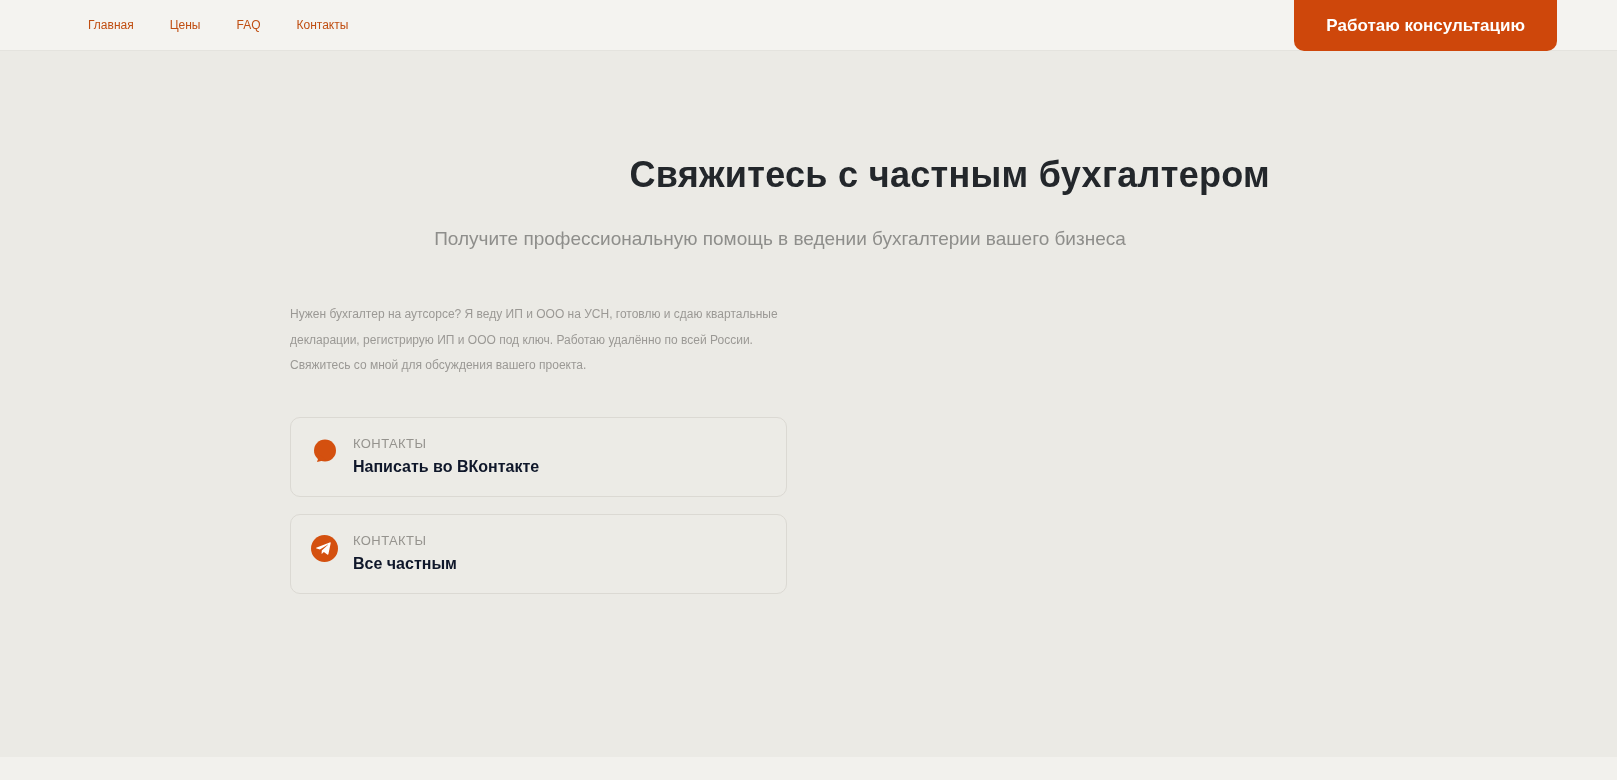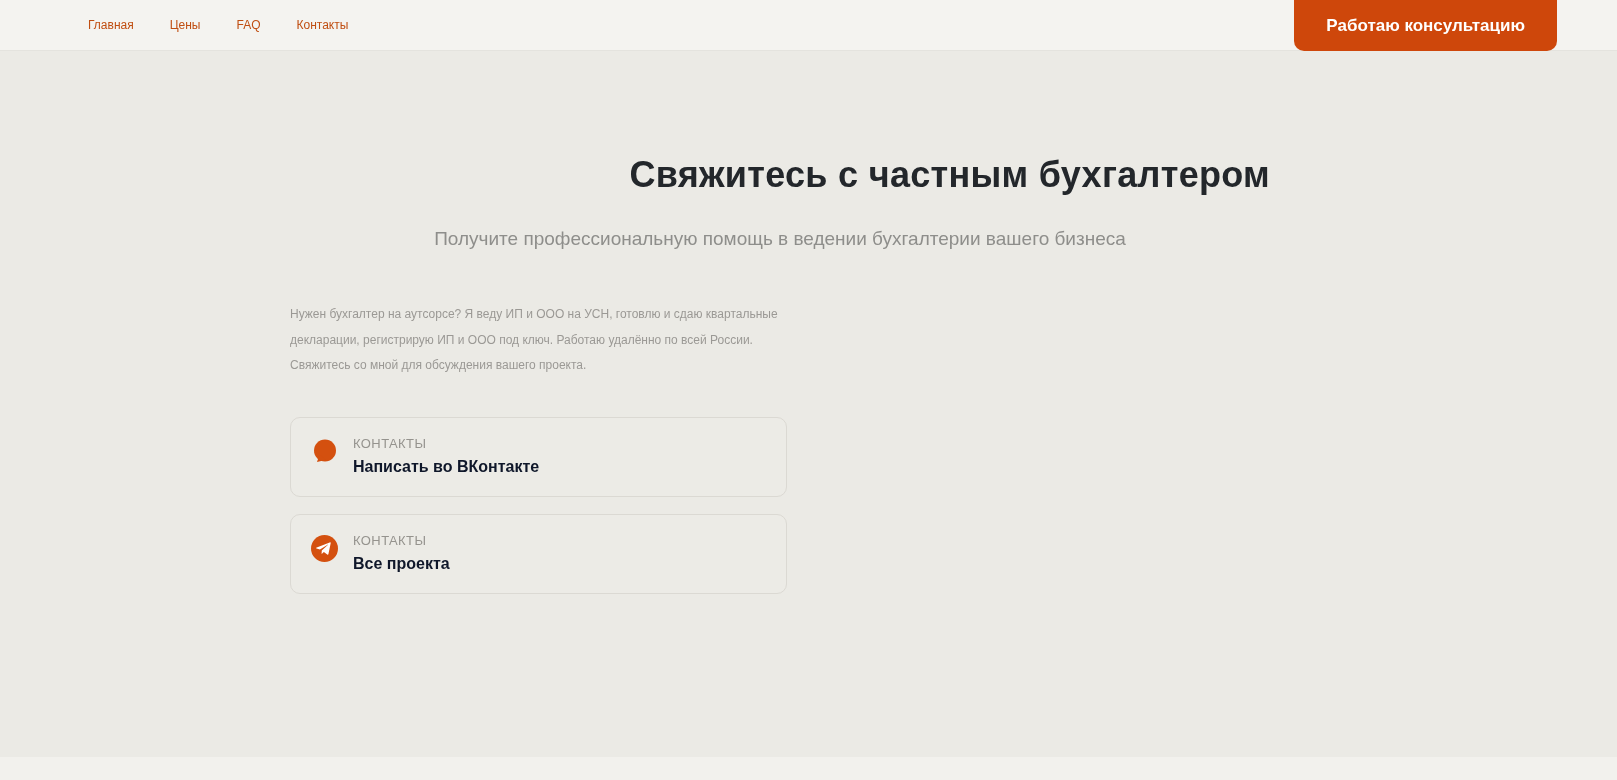--- a/index.html
+++ b/index.html
@@ -148,21 +148,21 @@
 
         <div class="contact-card">
           <span class="card-icon">
             <svg viewBox="0 0 26 26" xmlns="http://www.w3.org/2000/svg">
               <circle cx="13" cy="13" r="13" fill="#D4500F"></circle>
               <path fill="#FFFFFF" d="M18.9 8.2l-2.1 10c-.16.7-.58.87-1.17.54l-3.25-2.4-1.56 1.51c-.17.17-.32.32-.65.32l.23-3.3 6-5.42c.26-.23-.06-.36-.4-.13l-7.42 4.67-3.2-1c-.7-.22-.71-.7.15-1.04l12.48-4.8c.58-.21 1.08.14.9.95z"></path>
             </svg>
           </span>
           <span class="card-text">
             <span class="card-label">КОНТАКТЫ</span>
-            <span class="card-title">Все проекта</span>
+            <span class="card-title">Все частным</span>
           </span>
         </div>
 
       </div>
     </div>
   </div>
 </section>
 
 <div class="footer-strip"></div>
 

